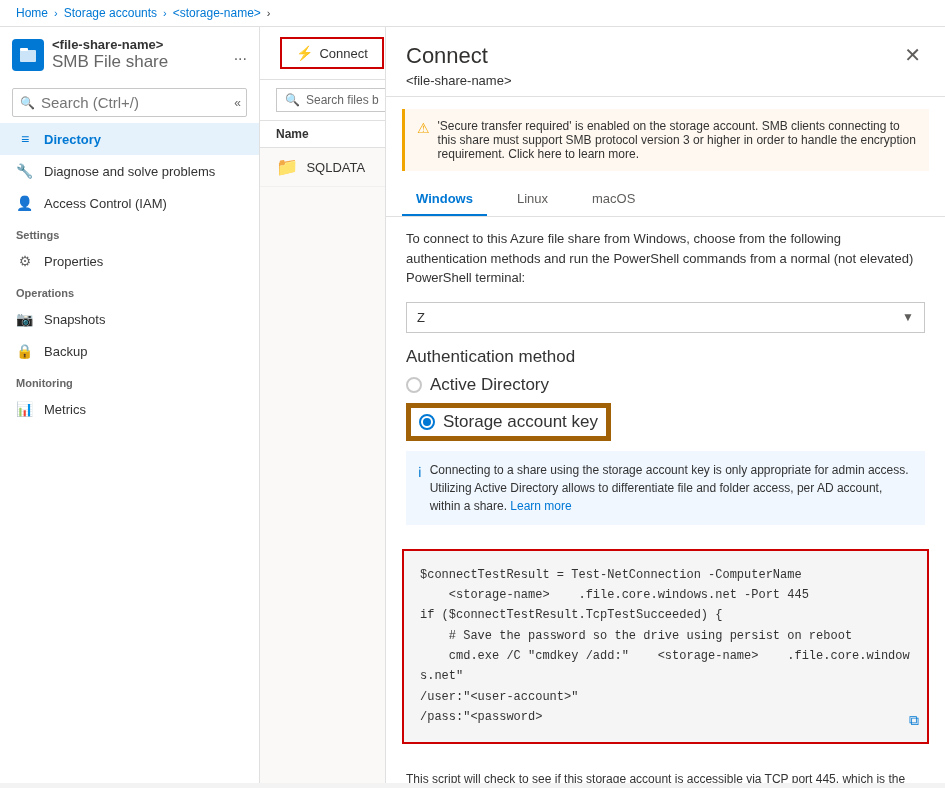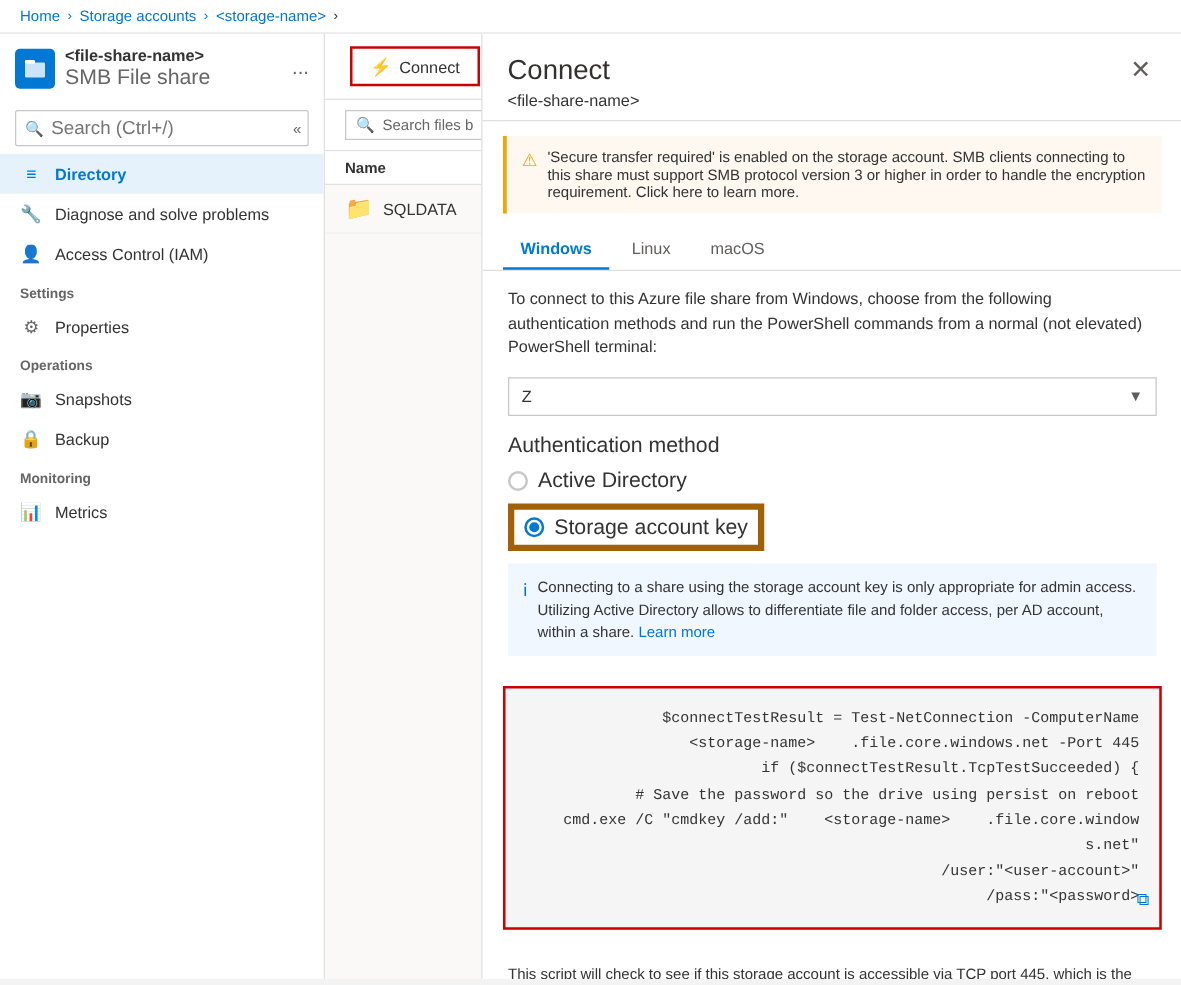--- a/index.html
+++ b/index.html
@@ -56,21 +56,21 @@
     .panel-subtitle { font-size: 13px; color: #333; margin-top: 4px; }
     .panel-close { background: none; border: none; font-size: 20px; cursor: pointer; color: #605e5c; padding: 0 4px; }
 
     .panel-body { flex: 1; overflow-y: auto; padding: 0; }
 
     
     .warning-banner { background: #fff8f0; border-left: 3px solid #f0a500; margin: 12px 16px; padding: 10px 12px; font-size: 12px; color: #333; display: flex; gap: 8px; }
     .warning-icon { color: #f0a500; font-size: 14px; flex-shrink: 0; margin-top: 1px; }
 
     
-    .tabs { display: flex; gap: 4px; padding: 0 16px; border-bottom: 1px solid #e0e0e0; margin-top: 4px; }
+    .tabs { display: flex; gap: 16px; padding: 0 16px; border-bottom: 1px solid #e0e0e0; margin-top: 4px; }
     .tab { padding: 8px 14px; cursor: pointer; font-size: 13px; color: #605e5c; border-bottom: 2px solid transparent; }
     .tab.active { color: #0078d4; border-bottom: 2px solid #0078d4; font-weight: 600; }
 
     
     .panel-section { padding: 12px 20px; }
     .section-desc { font-size: 13px; color: #333; line-height: 1.5; margin-bottom: 14px; }
 
     .field-label { font-size: 12px; color: #333; margin-bottom: 6px; font-weight: 400; }
     .dropdown-field { display: flex; align-items: center; justify-content: space-between; border: 1px solid #c8c8c8; padding: 7px 10px; background: #fff; cursor: pointer; font-size: 13px; color: #333; margin-bottom: 14px; }
     .dropdown-arrow { font-size: 12px; color: #605e5c; }
@@ -84,21 +84,21 @@
 
     .radio-selected-border { border: 5px solid #a16207; padding: 4px 8px; display: inline-flex; align-items: center; gap: 8px; }
 
     
     .info-box { background: #f0f7ff; border: none; padding: 10px 12px; font-size: 12px; color: #333; display: flex; gap: 8px; margin: 0 0 12px 0; line-height: 1.5; }
     .info-icon { color: #0078d4; font-size: 14px; flex-shrink: 0; margin-top: 1px; }
     .info-link { color: #0078d4; text-decoration: none; cursor: pointer; }
 
     
     .code-block { border: 2px solid #cc0000; background: #f5f5f5; padding: 14px 16px; margin: 0 16px 14px; font-family: 'Courier New', monospace; font-size: 12px; color: #333; line-height: 1.7; position: relative; }
-    .code-block .code-line { display: block; white-space: pre-wrap; word-break: break-all; text-align: right; }
+    .code-block .code-line { display: block; white-space: pre-wrap; word-break: break-all; }
     .copy-icon { position: absolute; bottom: 8px; right: 8px; color: #0078d4; cursor: pointer; font-size: 14px; }
 
     
     .bottom-desc { padding: 12px 20px; font-size: 12px; color: #333; line-height: 1.6; }
   </style>
 </head>
 <body>
 
 <div class="breadcrumb">
   <span>Home</span>

